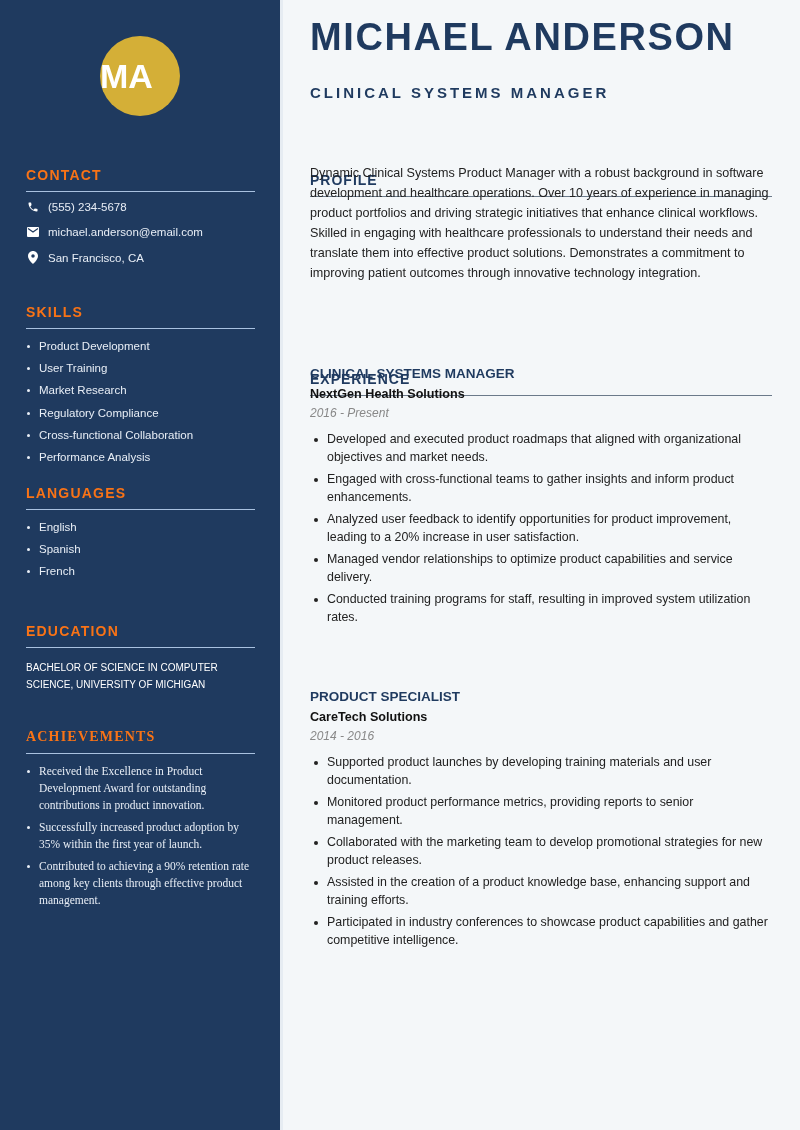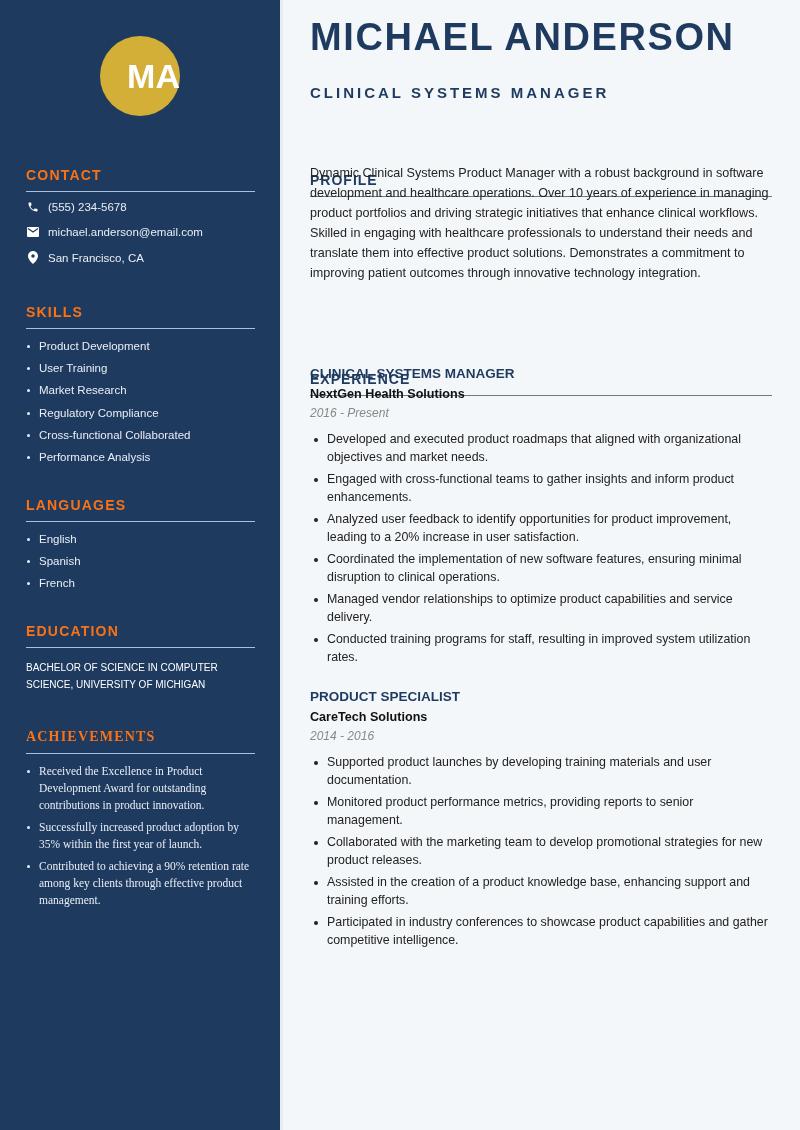--- a/index.html
+++ b/index.html
@@ -1,21 +1,21 @@
 <!DOCTYPE html>
 <html><head>
   <meta charset="utf-8">
   <style>
     * { box-sizing: border-box; margin: 0; padding: 0; }
     html, body { width: 800px; height: 1130px; overflow: hidden; }
     body { font-family: "Liberation Sans", sans-serif; background: #f4f7f9; position: relative; }
 
     .sidebar { position: absolute; left: 0; top: 0; width: 280px; height: 1130px; background: #1f3a5f; color: #ffffff; padding: 0 26px; }
     .sidebar-edge { position: absolute; left: 280px; top: 0; width: 3px; height: 1130px; background: #e6ecf2; }
-    .avatar { position: absolute; left: 100px; top: 36px; width: 80px; height: 80px; border-radius: 50%; background: #d4af37; display: flex; align-items: center; justify-content: flex-end; }
+    .avatar { position: absolute; left: 100px; top: 36px; width: 80px; height: 80px; border-radius: 50%; background: #d4af37; display: flex; align-items: center; justify-content: flex-start; }
     .avatar span { font-weight: bold; font-size: 34px; color: #ffffff; letter-spacing: 0px; }
 
     .side-section { position: absolute; left: 26px; width: 229px; }
     .side-title { font-size: 14px; font-weight: bold; letter-spacing: 1.2px; color: #f97316; padding-bottom: 8px; border-bottom: 1.5px solid #a9c1e0; }
     .contact-list { list-style: none; margin-top: 2px; }
     .contact-list li { display: flex; align-items: center; height: 25.5px; font-size: 11.5px; color: #e8eef6; }
     .contact-list .ic { width: 14px; height: 14px; margin-right: 8px; display: inline-flex; align-items: center; justify-content: center; }
     .bullets { list-style: none; margin-top: 9px; }
     .bullets li { position: relative; padding-left: 13px; font-size: 11.5px; color: #e8eef6; line-height: 17px; margin-bottom: 5.2px; }
     .bullets li::before { content: ""; position: absolute; left: 1px; top: 7px; width: 3px; height: 3px; border-radius: 50%; background: #e8eef6; }
@@ -75,26 +75,26 @@
     </ul>
   </section>
 
   <section class="side-section" style="top:304px;">
     <h3 class="side-title">SKILLS</h3>
     <ul class="bullets">
       <li>Product Development</li>
       <li>User Training</li>
       <li>Market Research</li>
       <li>Regulatory Compliance</li>
-      <li>Cross-functional Collaborated</li>
+      <li>Cross-functional Collaboration</li>
       <li>Performance Analysis</li>
     </ul>
   </section>
 
-  <section class="side-section" style="top:497px;">
+  <section class="side-section" style="top:485px;">
     <h3 class="side-title">LANGUAGES</h3>
     <ul class="bullets">
       <li>English</li>
       <li>Spanish</li>
       <li>French</li>
     </ul>
   </section>
 
   <section class="side-section" style="top:623px;">
     <h3 class="side-title">EDUCATION</h3>
@@ -122,21 +122,20 @@
   <h3 class="main-section-title" style="top:327px;">EXPERIENCE</h3>
 
   <div class="job" style="top:366px;">
     <div class="job-role">CLINICAL SYSTEMS MANAGER</div>
     <div class="job-company">NextGen Health Solutions</div>
     <div class="job-dates">2016 - Present</div>
     <ul class="job-bullets">
       <li>Developed and executed product roadmaps that aligned with organizational objectives and market needs.</li>
       <li>Engaged with cross-functional teams to gather insights and inform product enhancements.</li>
       <li>Analyzed user feedback to identify opportunities for product improvement, leading to a 20% increase in user satisfaction.</li>
-      <li>Coordinated the implementation of new software features, ensuring minimal disruption to clinical operations.</li>
       <li>Managed vendor relationships to optimize product capabilities and service delivery.</li>
       <li>Conducted training programs for staff, resulting in improved system utilization rates.</li>
     </ul>
   </div>
 
   <div class="job" style="top:689px;">
     <div class="job-role">PRODUCT SPECIALIST</div>
     <div class="job-company">CareTech Solutions</div>
     <div class="job-dates">2014 - 2016</div>
     <ul class="job-bullets">

